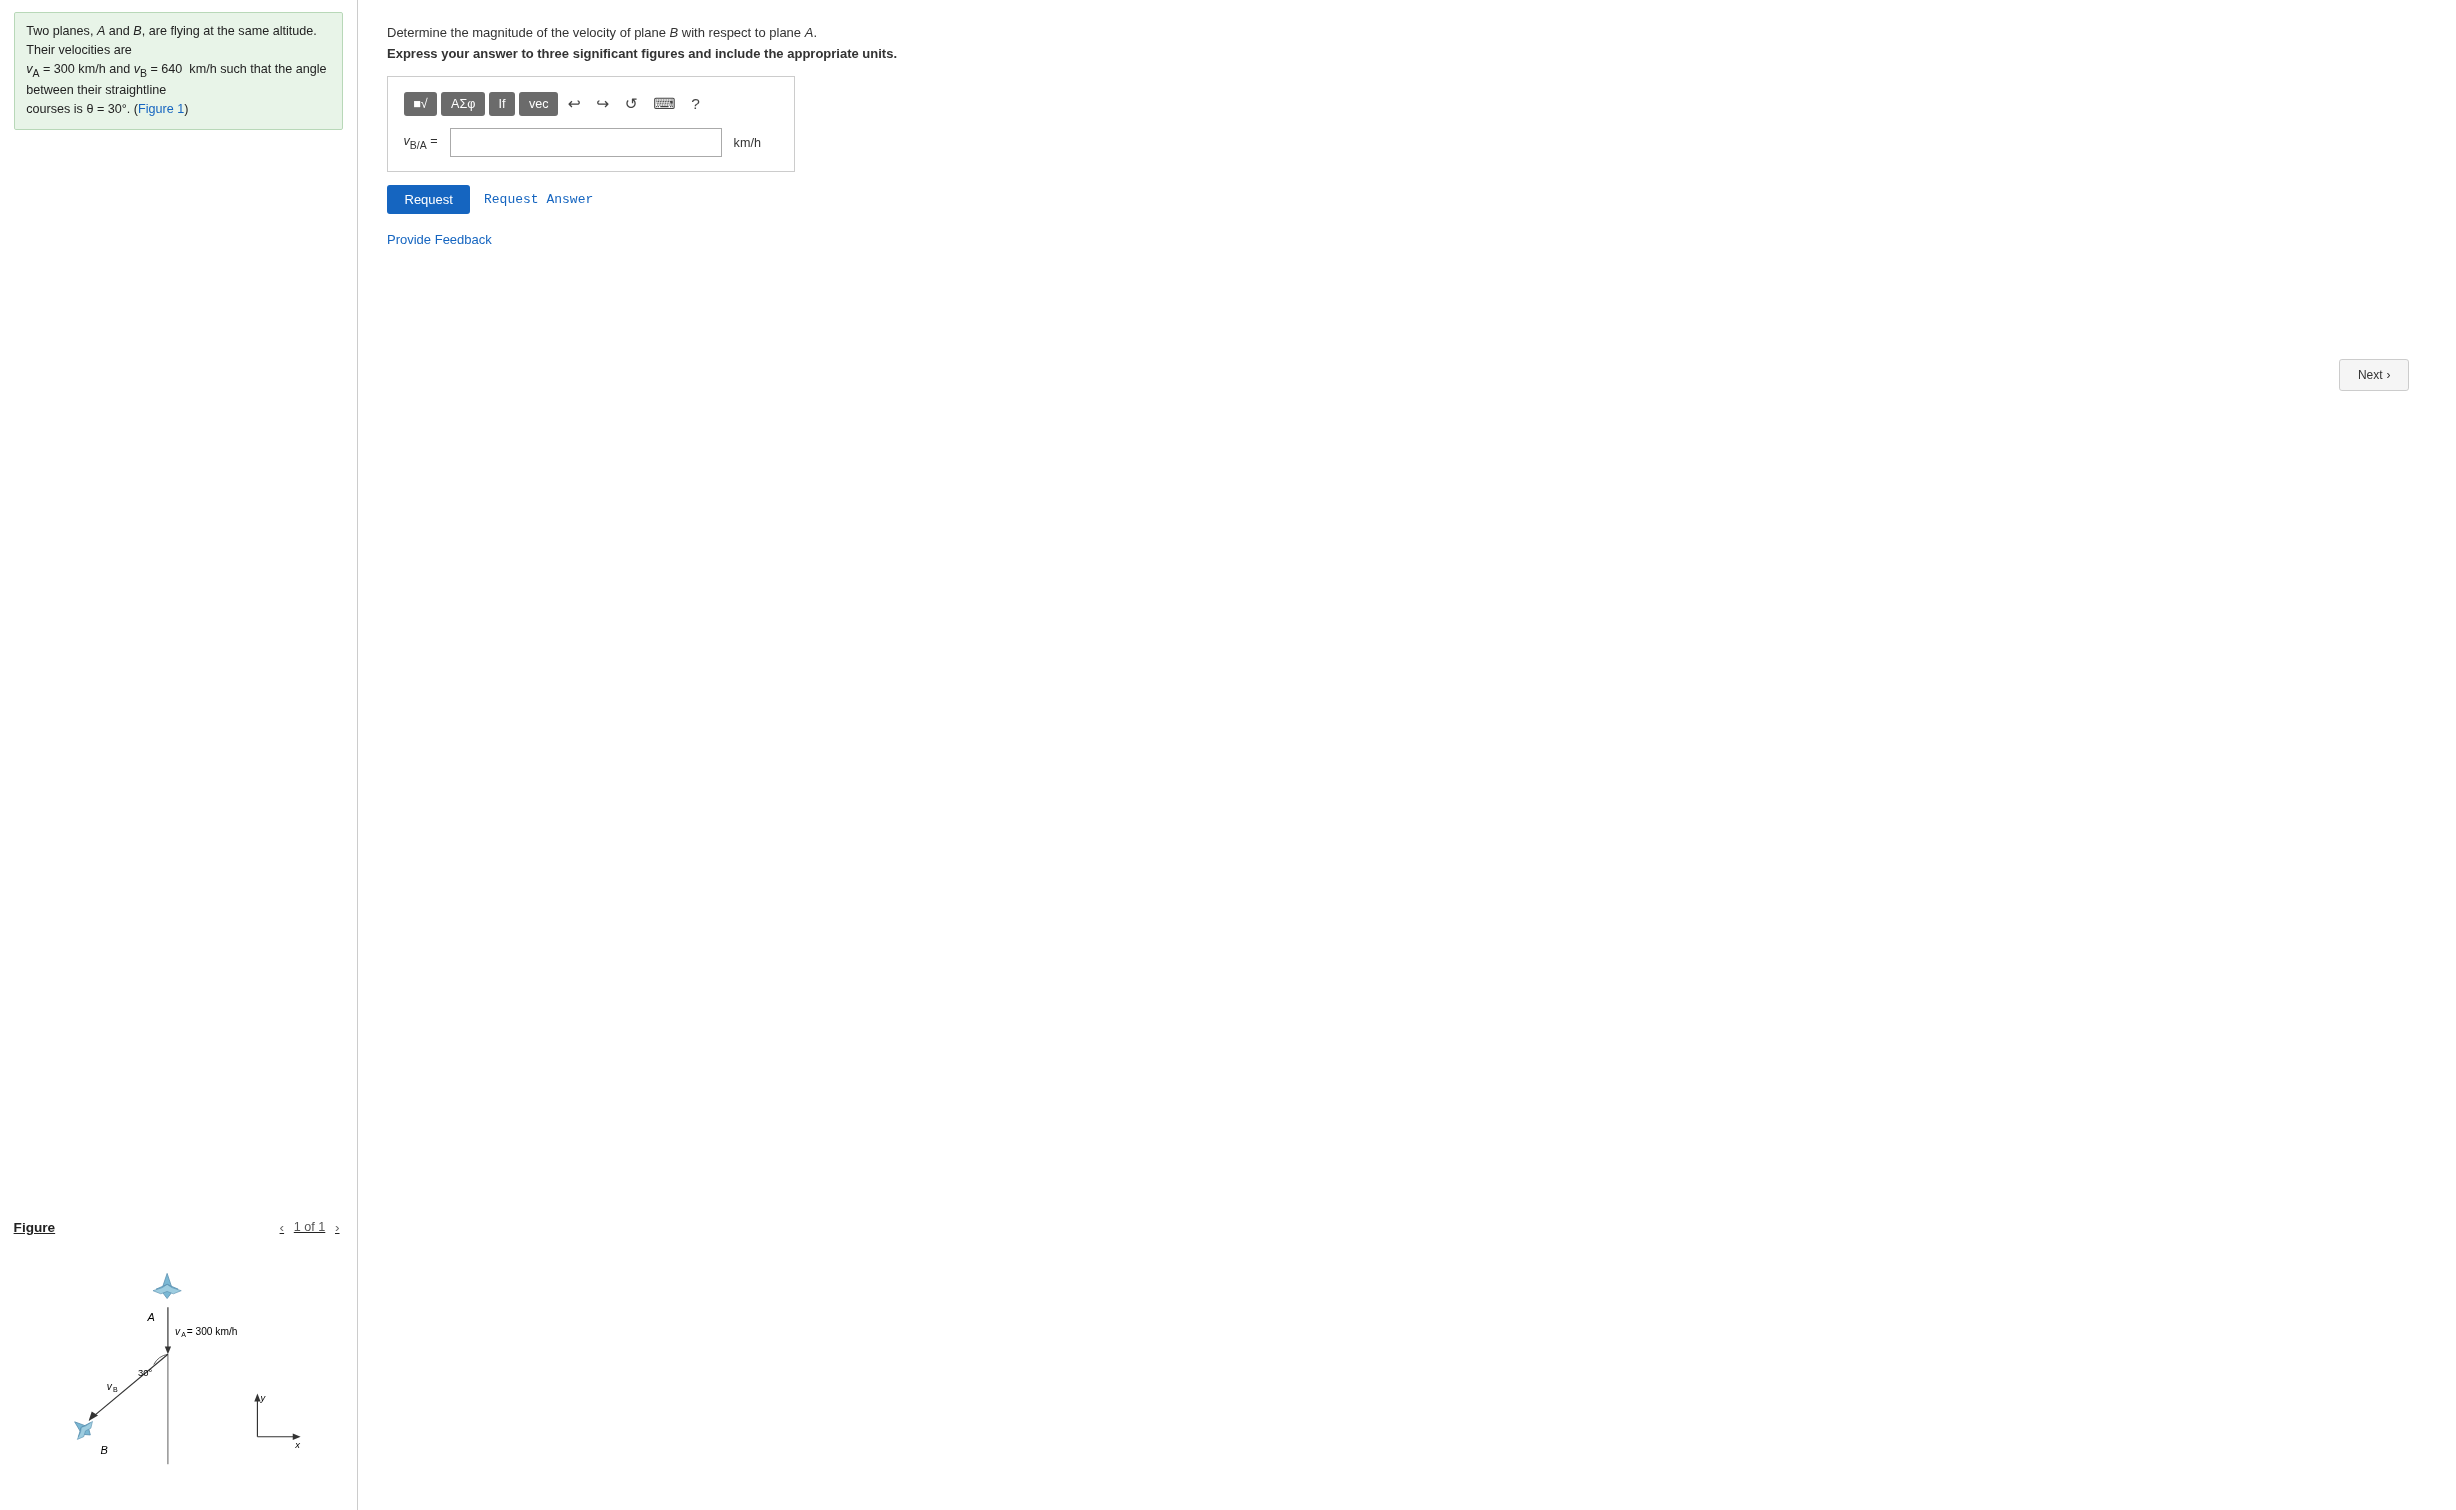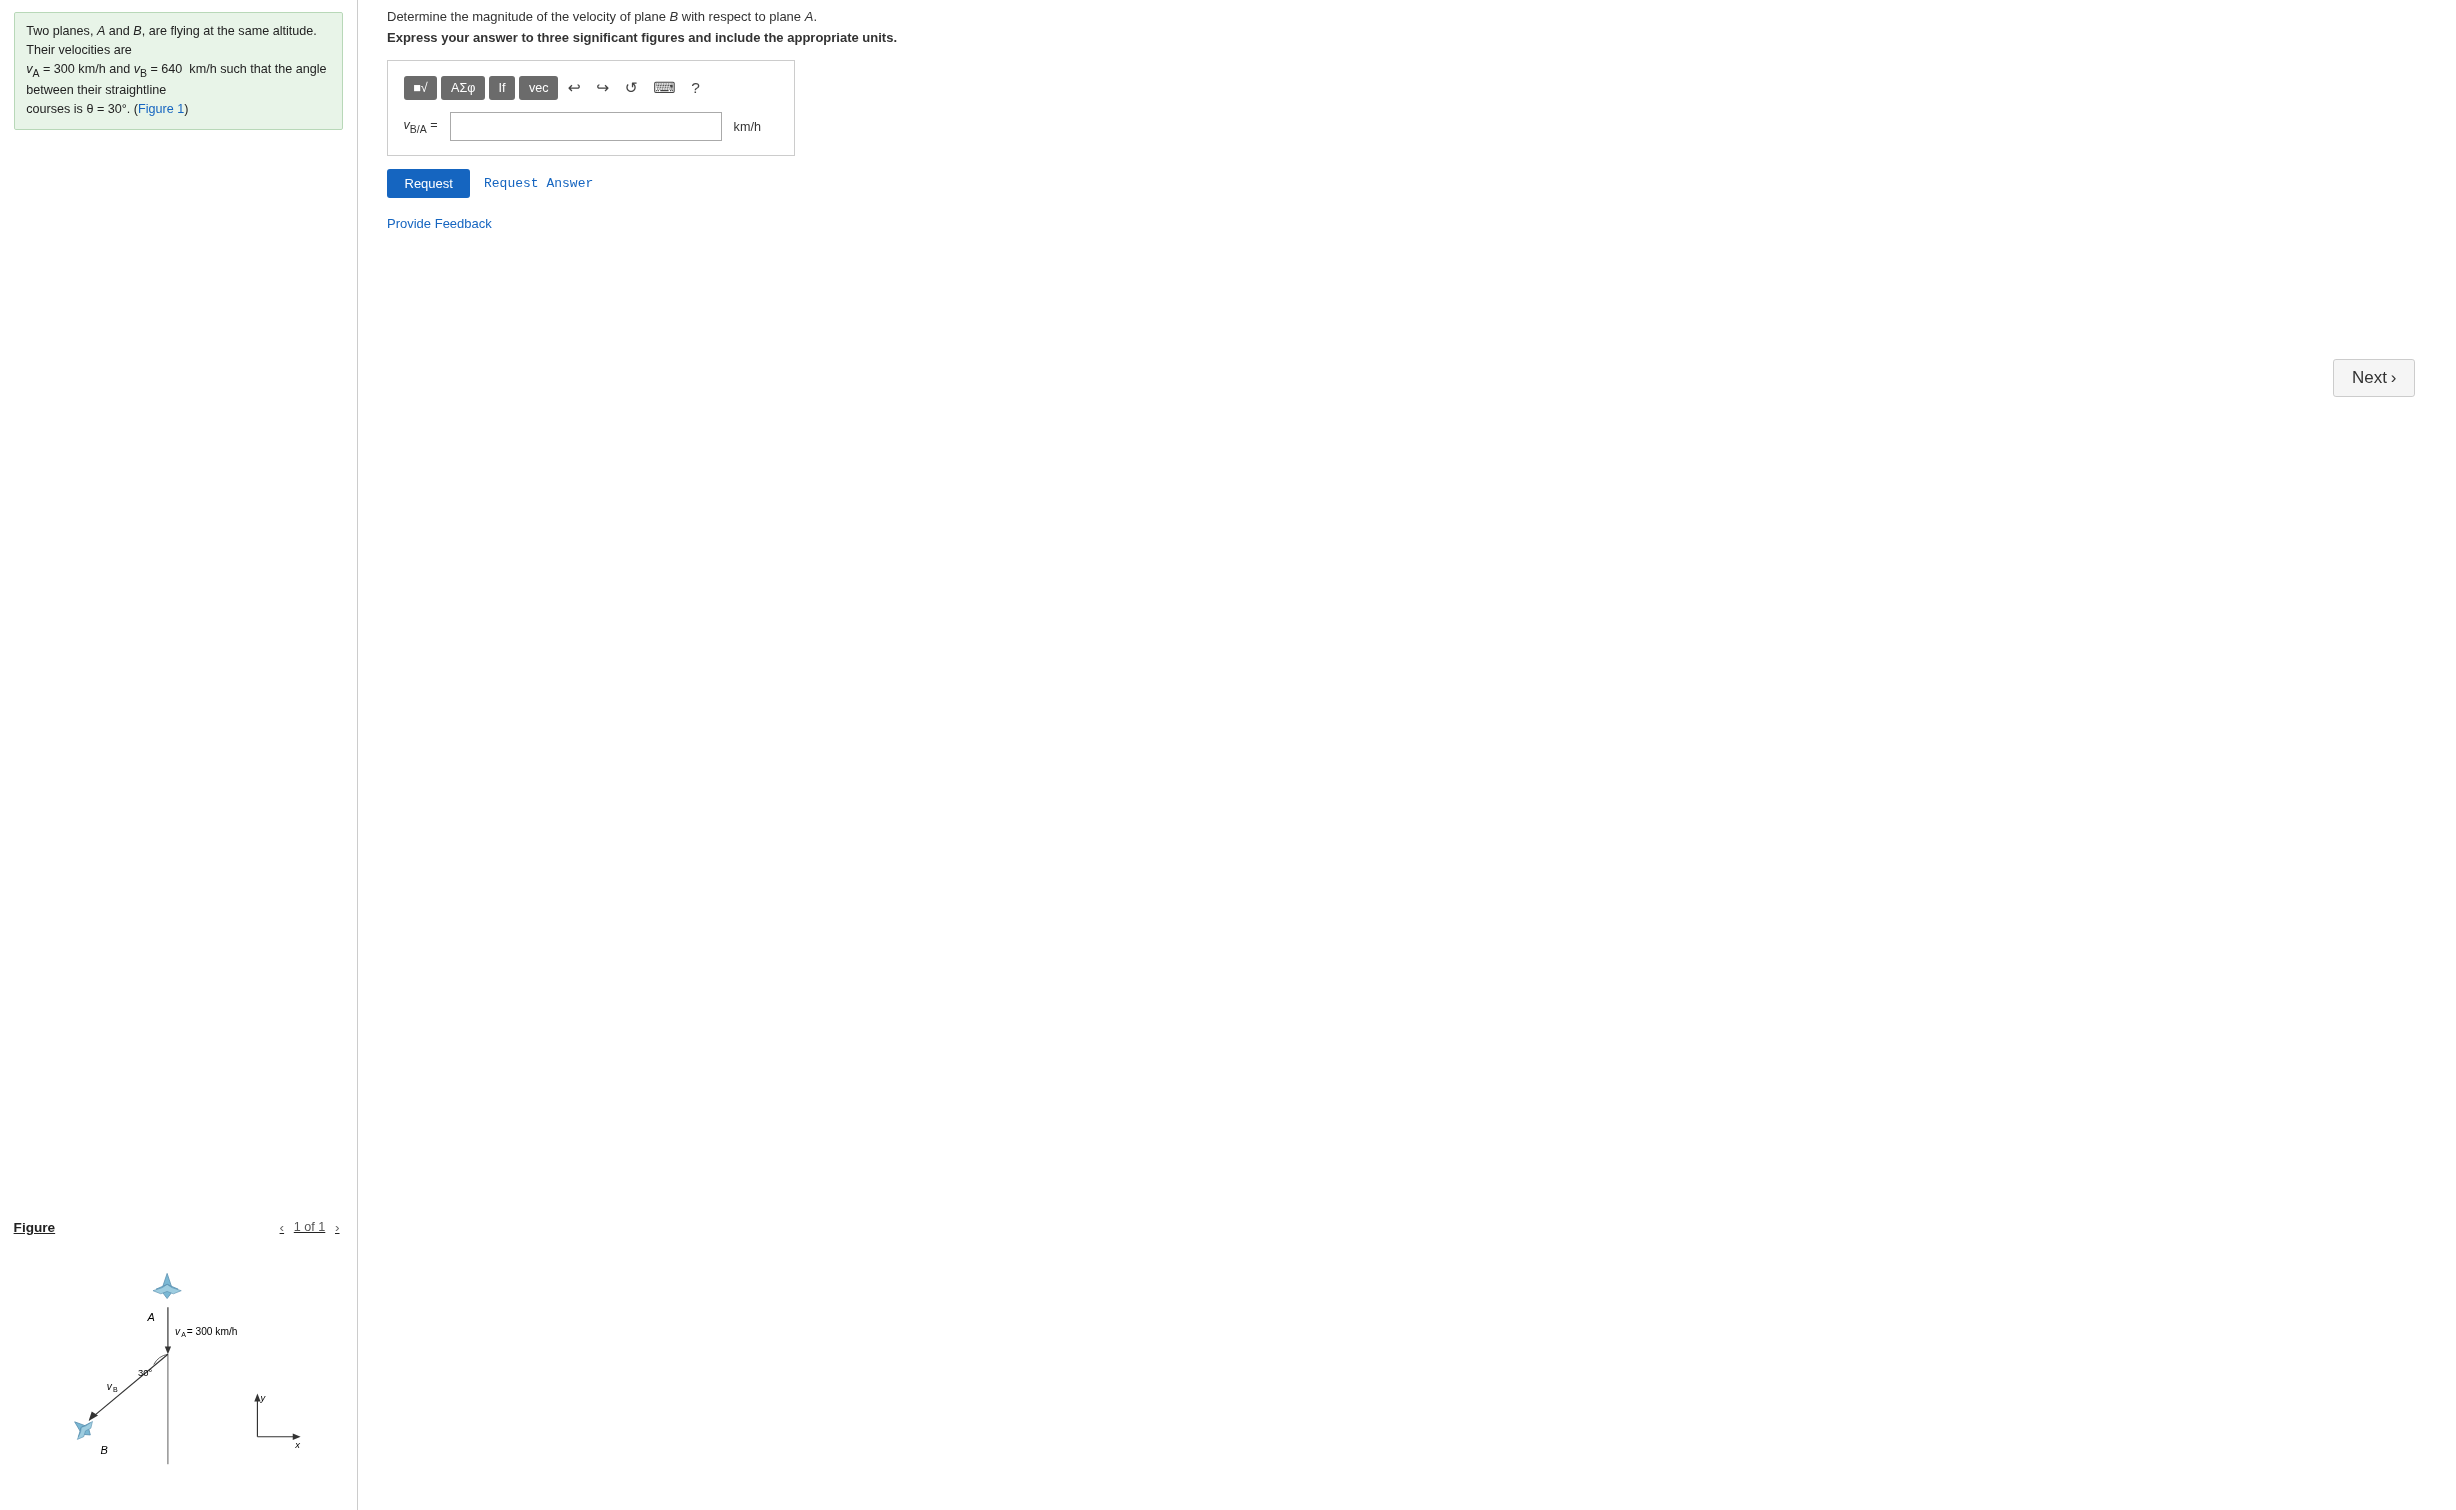--- a/index.html
+++ b/index.html
@@ -71,21 +71,21 @@
       border: none;
       cursor: pointer;
       font-size: 13.6px;
       color: #666;
       padding: 1.9px 3.9px;
     }
 
     
     .right-panel {
       flex: 1;
-      padding: 9px 29px;
+      padding: 25px 29px;
       position: relative;
     }
 
     .question-instruction {
       font-size: 13px;
       margin-bottom: 5.8px;
       color: #333;
     }
 
     .answer-box {
@@ -180,26 +180,26 @@
       margin-top: 17.5px;
       color: #1565c0;
       text-decoration: none;
       font-size: 13px;
     }
 
     
     .next-btn {
       position: absolute;
       top: 359px;
-      right: 41px;
+      right: 47px;
       background: #f5f5f5;
       border: 1px solid #ccc;
       border-radius: 2.9px;
       padding: 7.8px 17.5px;
-      font-size: 17px;
+      font-size: 12px;
       cursor: pointer;
       color: #333;
       display: flex;
       align-items: center;
       gap: 3.9px;
     }
 
     
     .diagram-svg {
       width: 100%;

